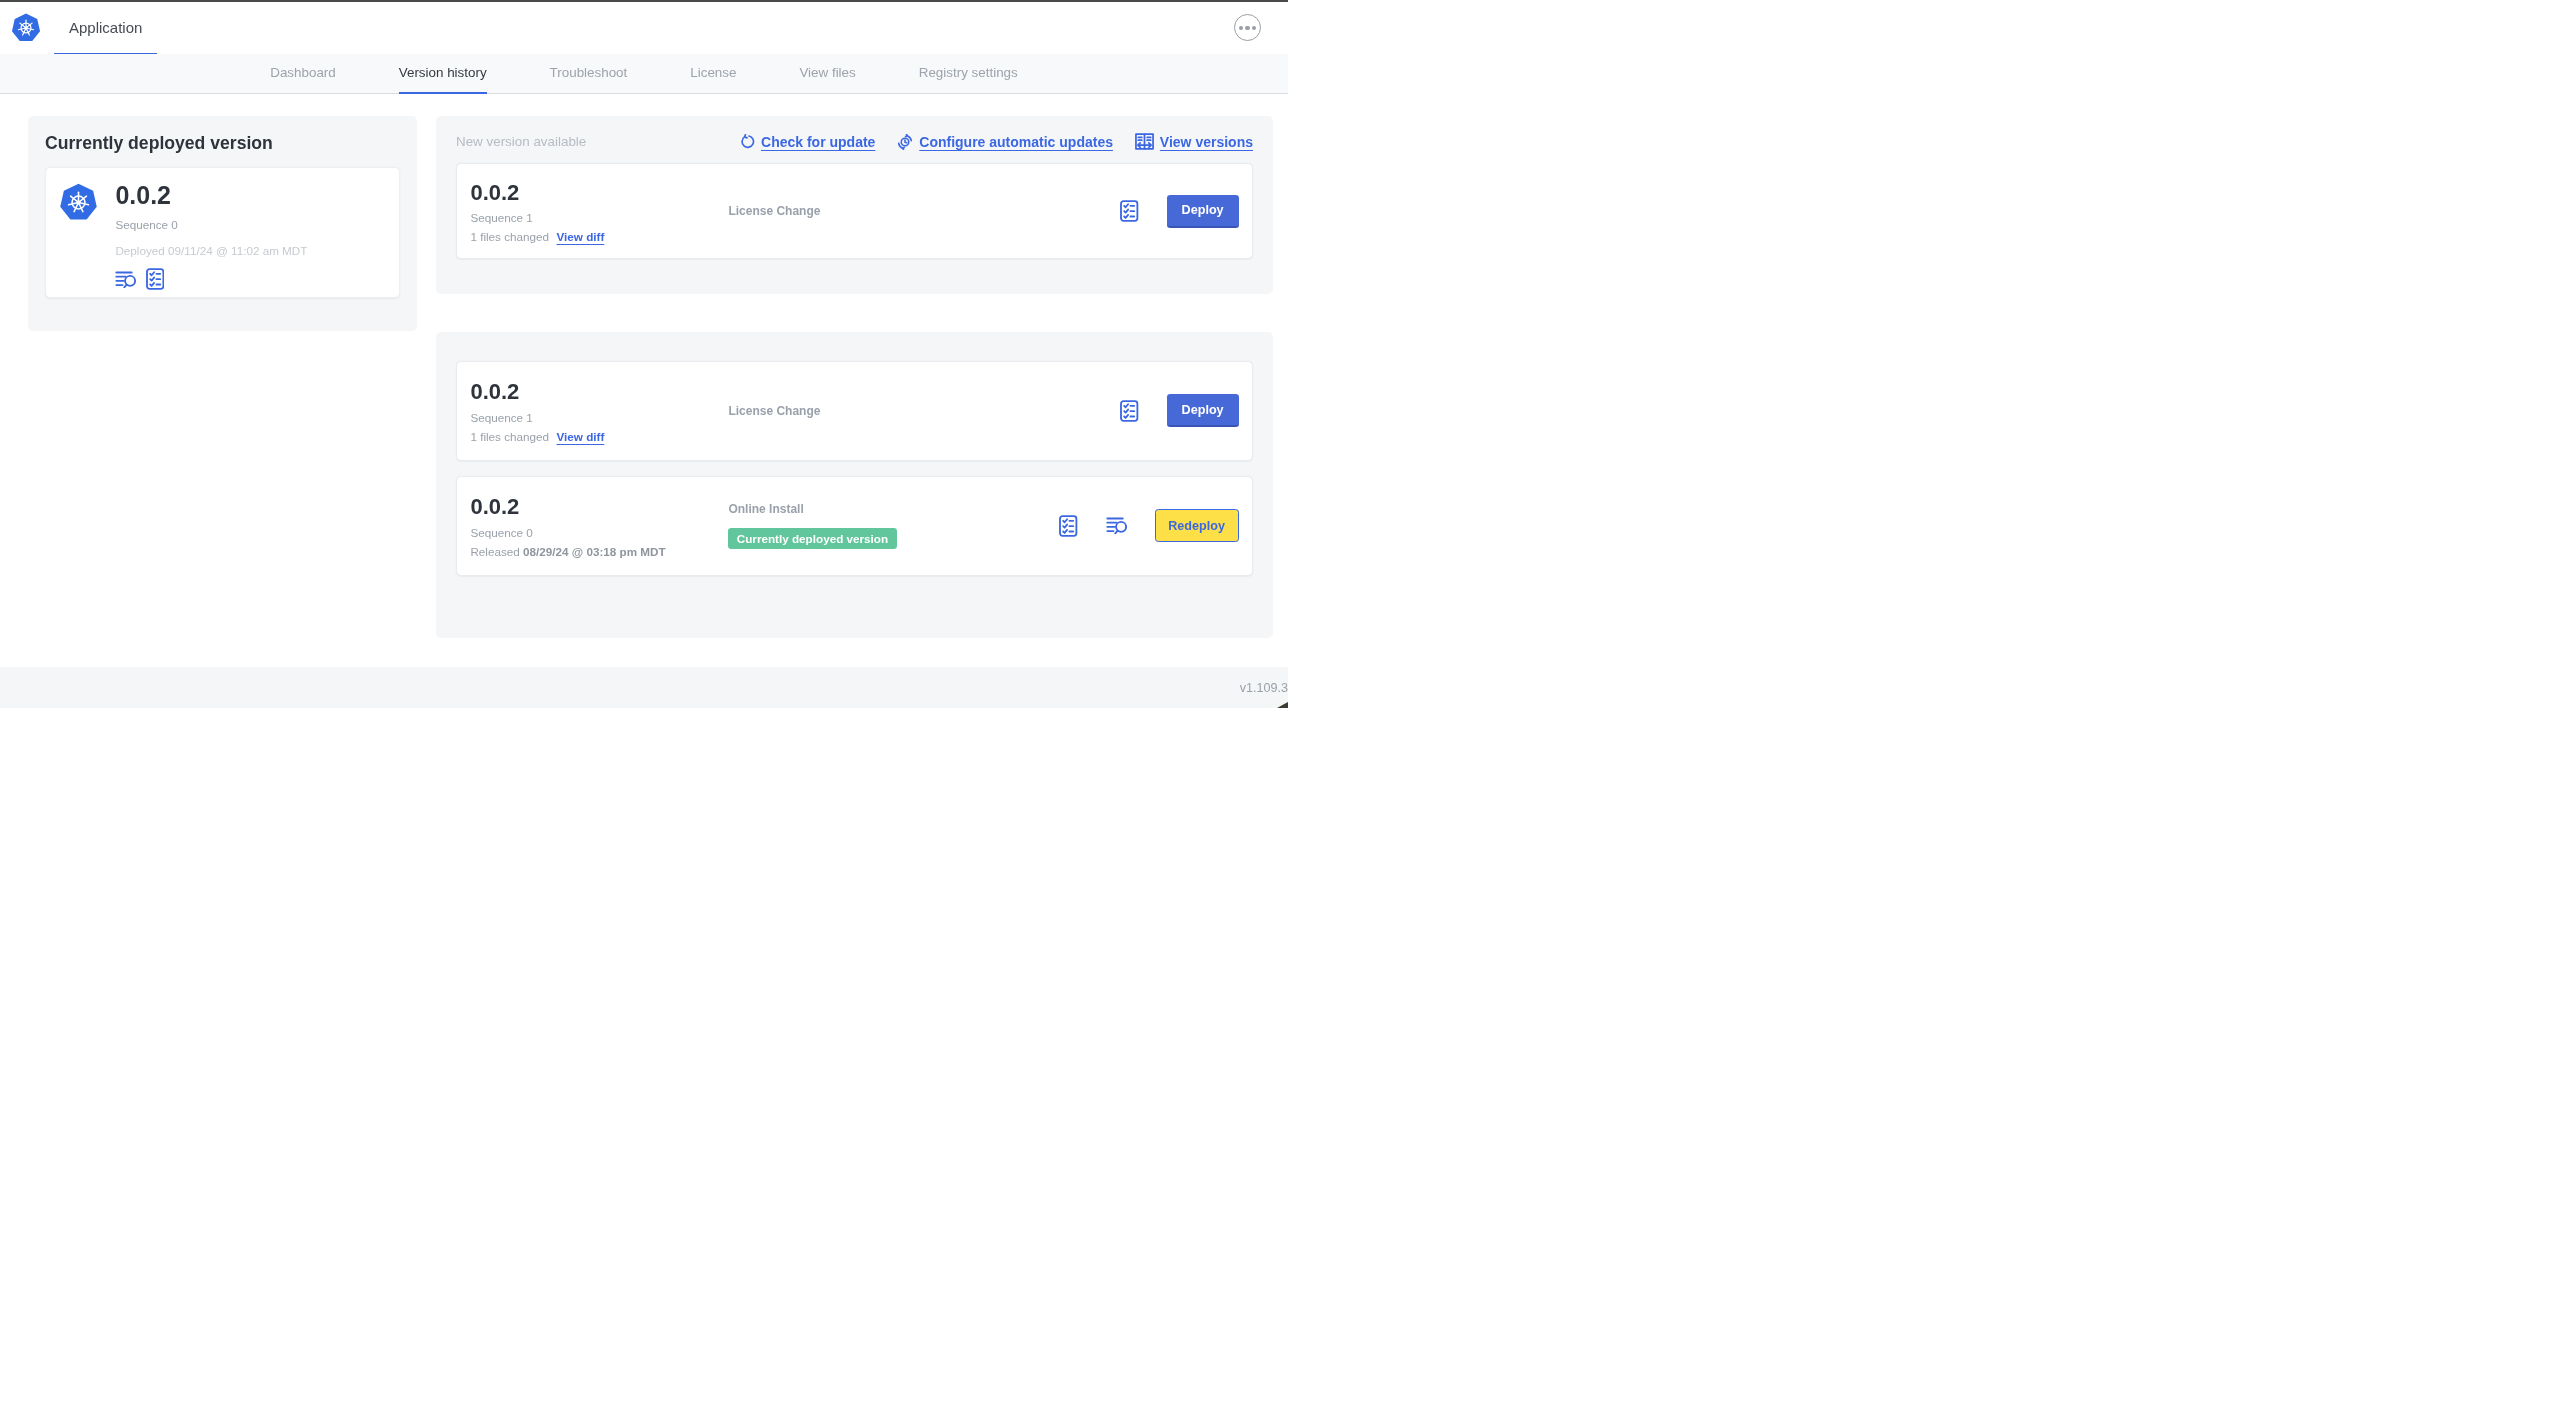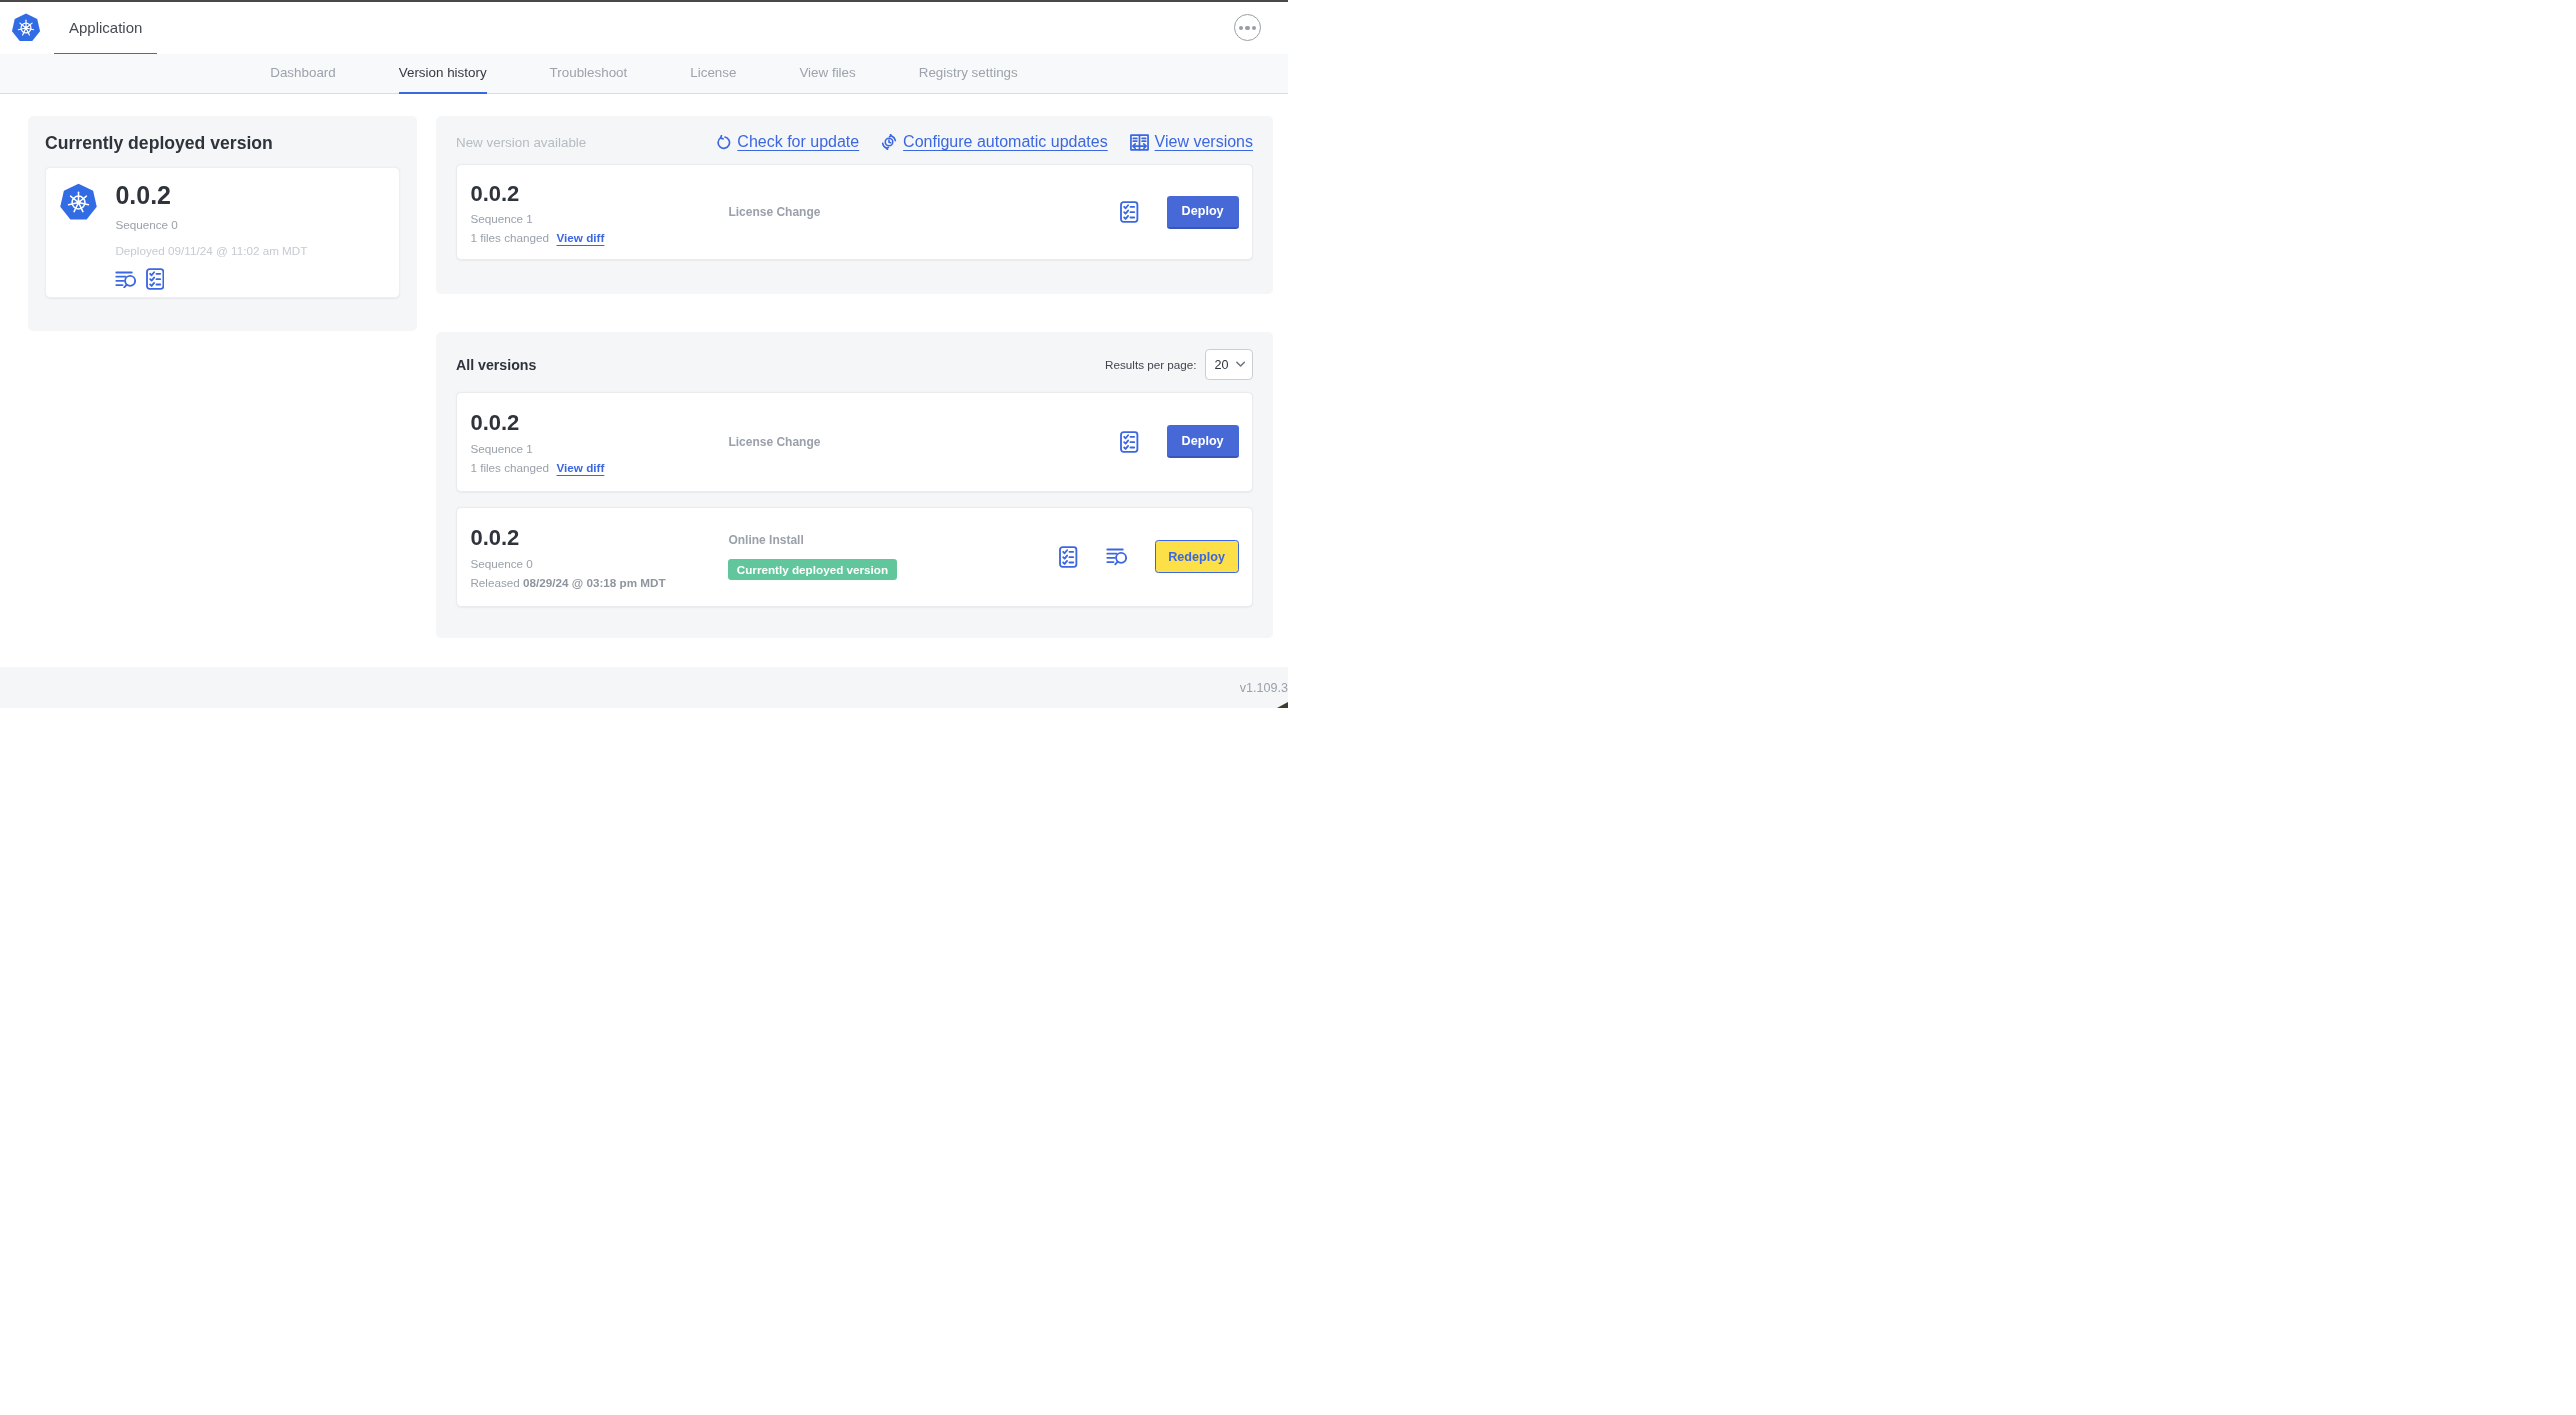--- a/index.html
+++ b/index.html
@@ -48,21 +48,21 @@
   .seq { font-size:11.7px; color:#9aa1ab; margin-top:9.2px; }
   .deployed { font-size:11.7px; color:#c6cbd1; margin-top:12.6px; }
   .card-icons { display:flex; align-items:center; gap:9.2px; margin-top:11px; }
   .icon-btn { color:#3b67e2; cursor:pointer; display:flex; align-items:center; }
   .icon-btn svg, .head-link svg { stroke:#3b67e2; }
 
   .right-top { left:436px; top:116px; width:837px; height:178px; padding:17px 20px; }
   .panel-head { display:flex; align-items:center; justify-content:space-between; }
   .nv-label { font-size:13.4px; color:#b6bcc4; }
   .head-links { display:flex; align-items:center; gap:22px; }
-  .head-link { display:flex; align-items:center; gap:5.9px; color:#3b67e2; font-size:16px; font-weight:400; cursor:pointer; }
+  .head-link { display:flex; align-items:center; gap:5.9px; color:#3b67e2; font-size:14px; font-weight:700; cursor:pointer; }
   .head-link .lbl { text-decoration:underline; text-underline-offset:2.5px; }
 
   .version-card {
     background:#fff; border:0.8px solid #e9ebef; border-radius:5px; box-shadow:0 0.8px 1.7px rgba(0,0,0,.05);
     display:flex; align-items:center; padding:0 13.4px;
   }
   .right-top .version-card { margin-top:13.4px; height:96px; }
   .vc-left { width:258px; }
   .vc-version { font-size:22px; font-weight:700; color:#2f343c; }
   .vc-seq { font-size:11.7px; color:#9aa1ab; margin-top:5.9px; }
@@ -265,32 +265,20 @@
         <svg width="18.4" height="22" viewBox="0 0 22 26">
             <use href="#ic-checklist"></use>
           </svg>
       </span>
       <button class="btn-primary">Deploy</button>
     </div>
   </div>
 </div>
 
 <div class="panel all-versions">
-  <div class="av-head">
-    <div class="av-title">All versions</div>
-    <div class="rpp">
-      <span>Results per page:</span>
-      <div class="select">
-        <span>20</span>
-        <svg width="9.2" height="6.7" viewBox="0 0 11 8">
-            <use href="#ic-chevron-down"></use>
-          </svg>
-      </div>
-    </div>
-  </div>
 
   <div class="version-card row-1">
     <div class="vc-left">
       <div class="vc-version">0.0.2</div>
       <div class="vc-seq">Sequence 1</div>
       <div class="vc-files">
         <span>1 files changed</span>
         <span class="view-diff">View diff</span>
       </div>
     </div>

